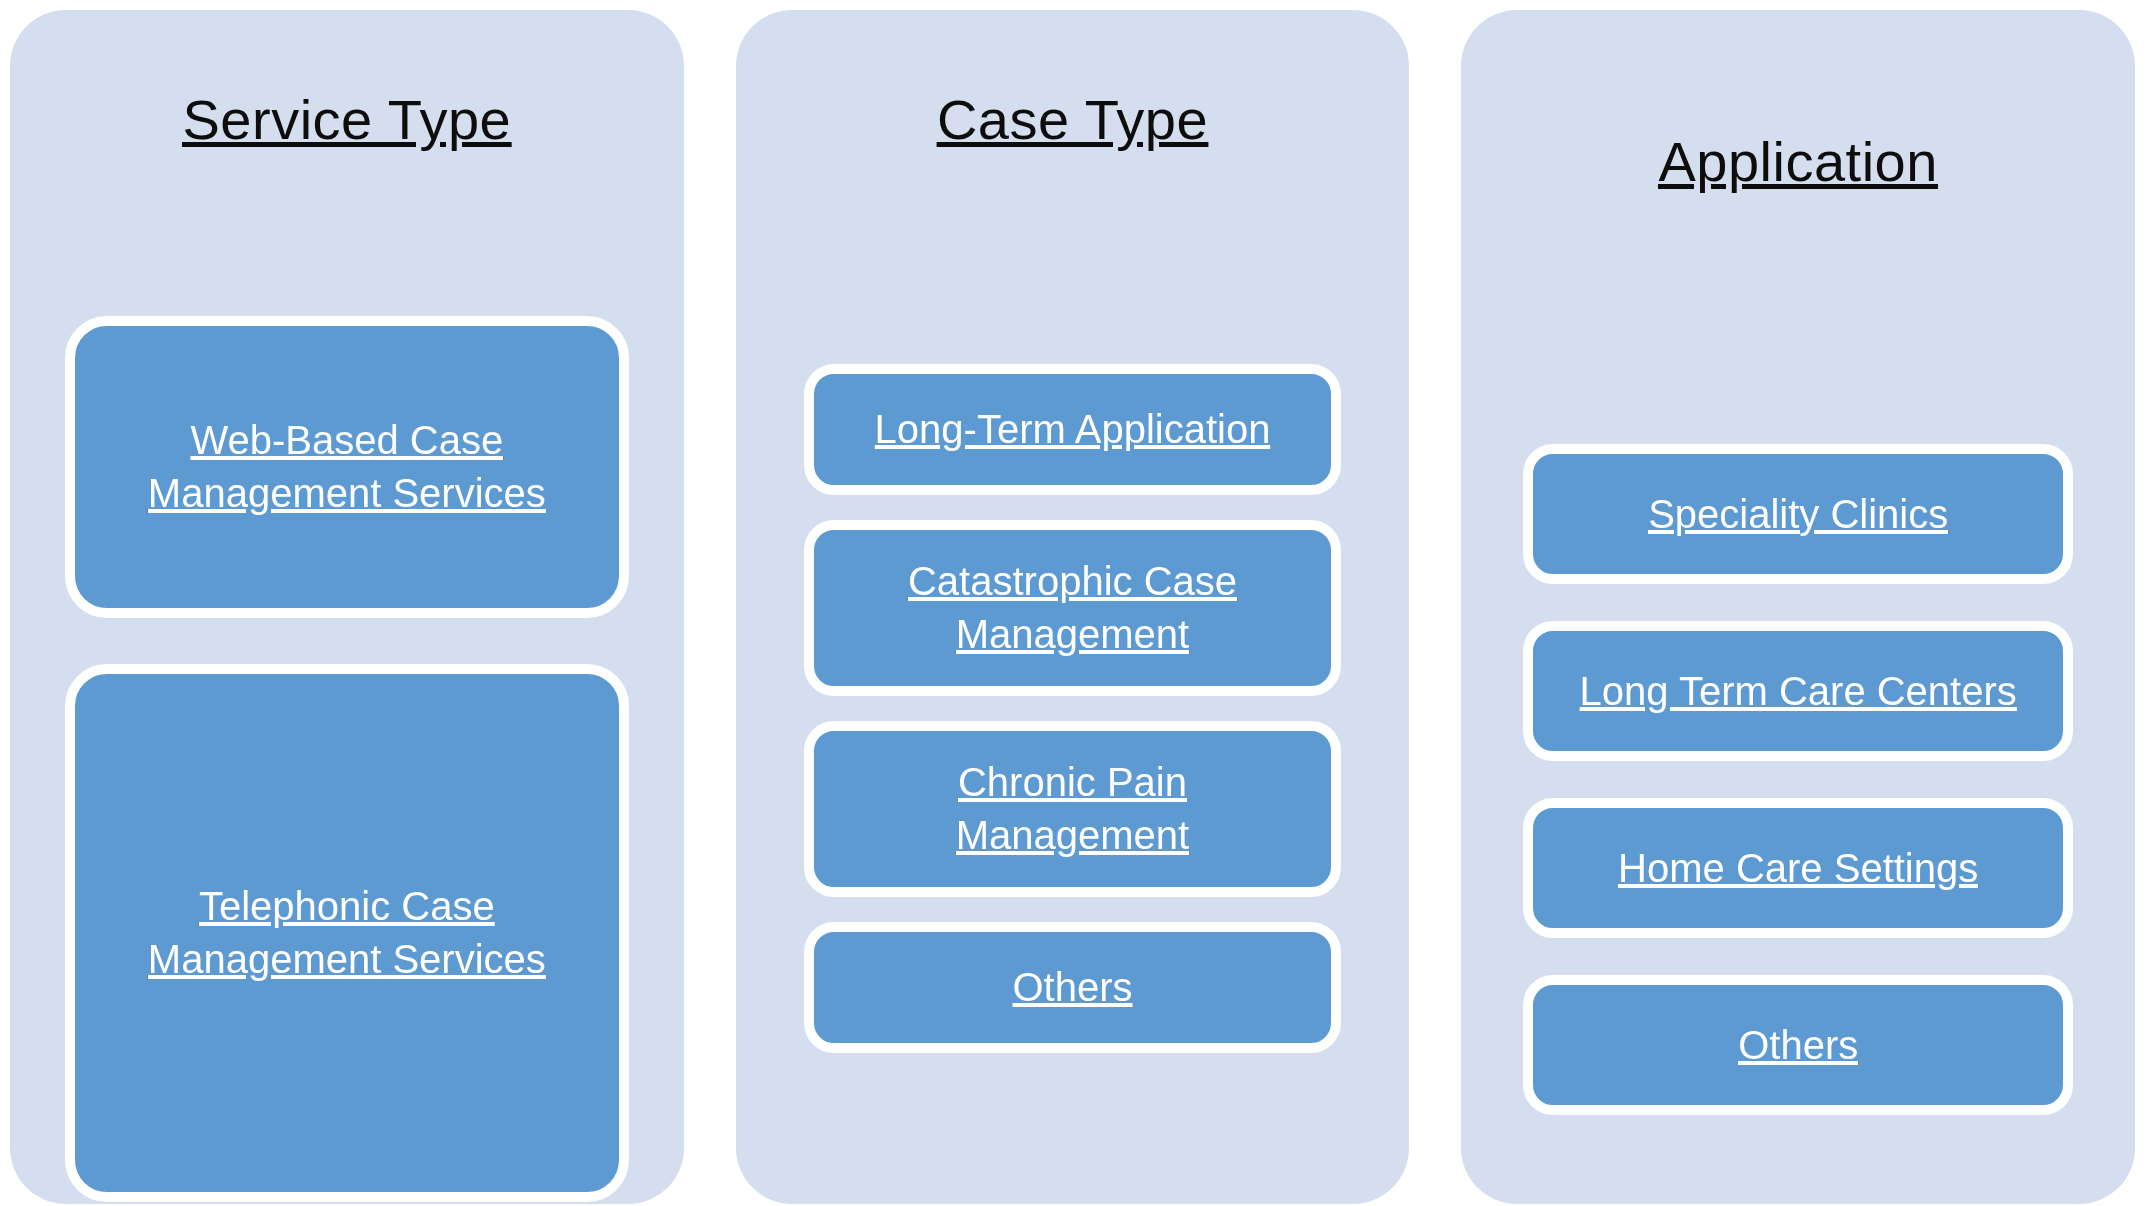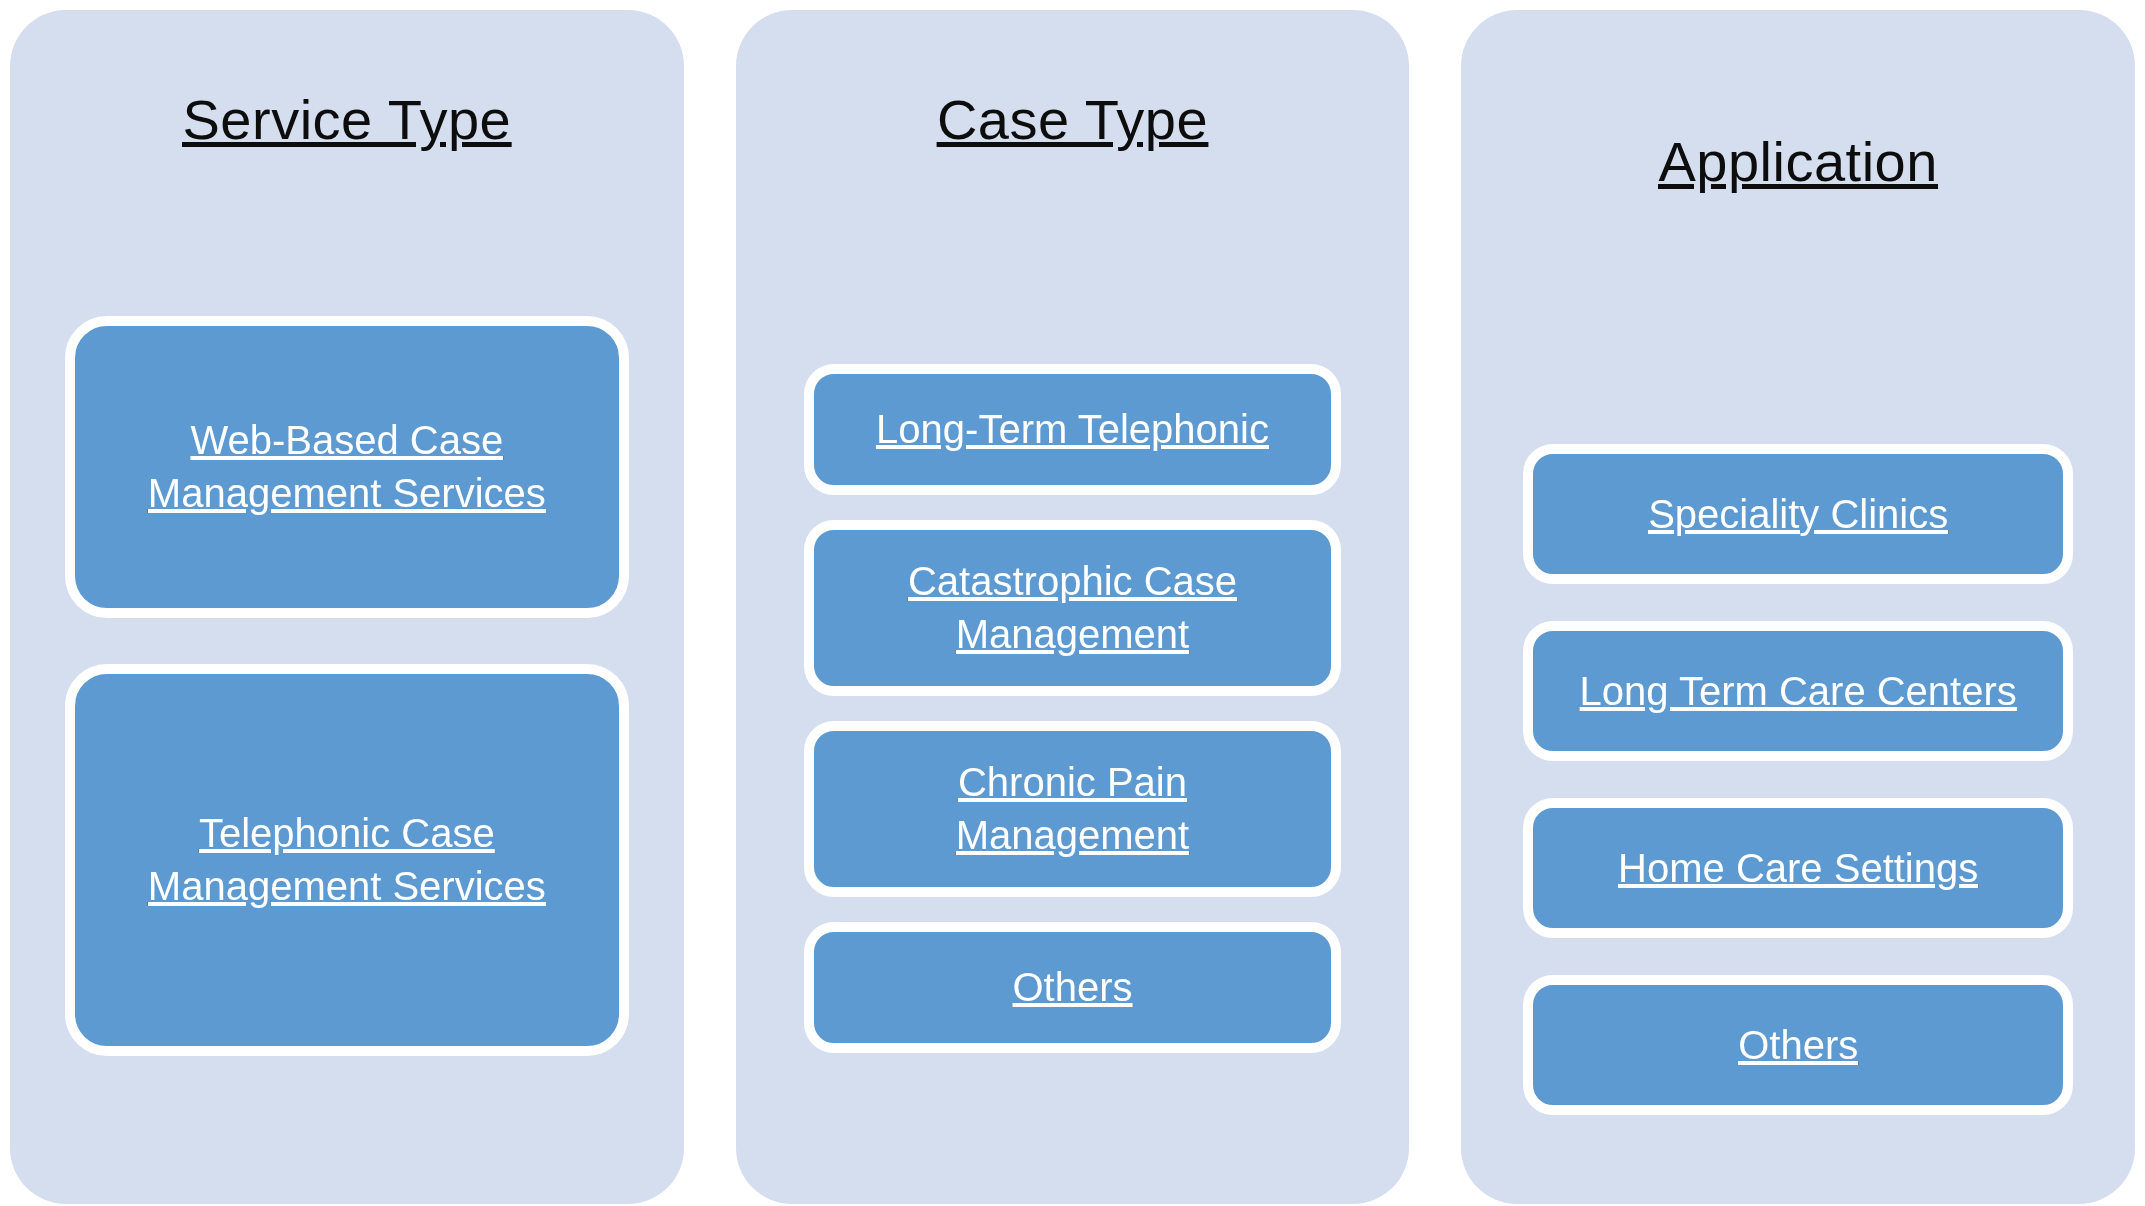--- a/index.html
+++ b/index.html
@@ -47,21 +47,21 @@
     color:var(--box-text);
     display:flex;align-items:center;justify-content:center;
     text-align:center;
     font-size:40px;line-height:1.34;
   }
   .box span{display:inline-block;}
   
   .col1 .boxes{margin-top:164px;gap:46px;padding:0 55px;}
   .col1 .box{border-radius:42px;}
   .col1 .box.b1{height:302px;}
-  .col1 .box.b2{height:392px;}
+  .col1 .box.b2{height:538px;}
   .col1 .box span{max-width:420px;}
   
   .col2 .boxes{margin-top:212px;gap:25px;padding:0 68px;}
   .col2 .box{border-radius:30px;}
   .col2 .box.short{height:131px;}
   .col2 .box.tall{height:176px;}
   .col2 .box span{max-width:430px;}
   
   .col3 .boxes{margin-top:250px;gap:37px;padding:0 62px;}
   .col3 .box{border-radius:30px;height:140px;}
@@ -81,21 +81,21 @@
       <div class="box b2">
         <span>Telephonic Case Management Services</span>
       </div>
     </div>
   </section>
 
   <section class="panel col2">
     <h2 class="panel-title">Case Type</h2>
     <div class="boxes">
       <div class="box short">
-        <span>Long-Term Telephonic</span>
+        <span>Long-Term Application</span>
       </div>
       <div class="box tall">
         <span>Catastrophic Case Management</span>
       </div>
       <div class="box tall">
         <span>Chronic Pain Management</span>
       </div>
       <div class="box short">
         <span>Others</span>
       </div>

